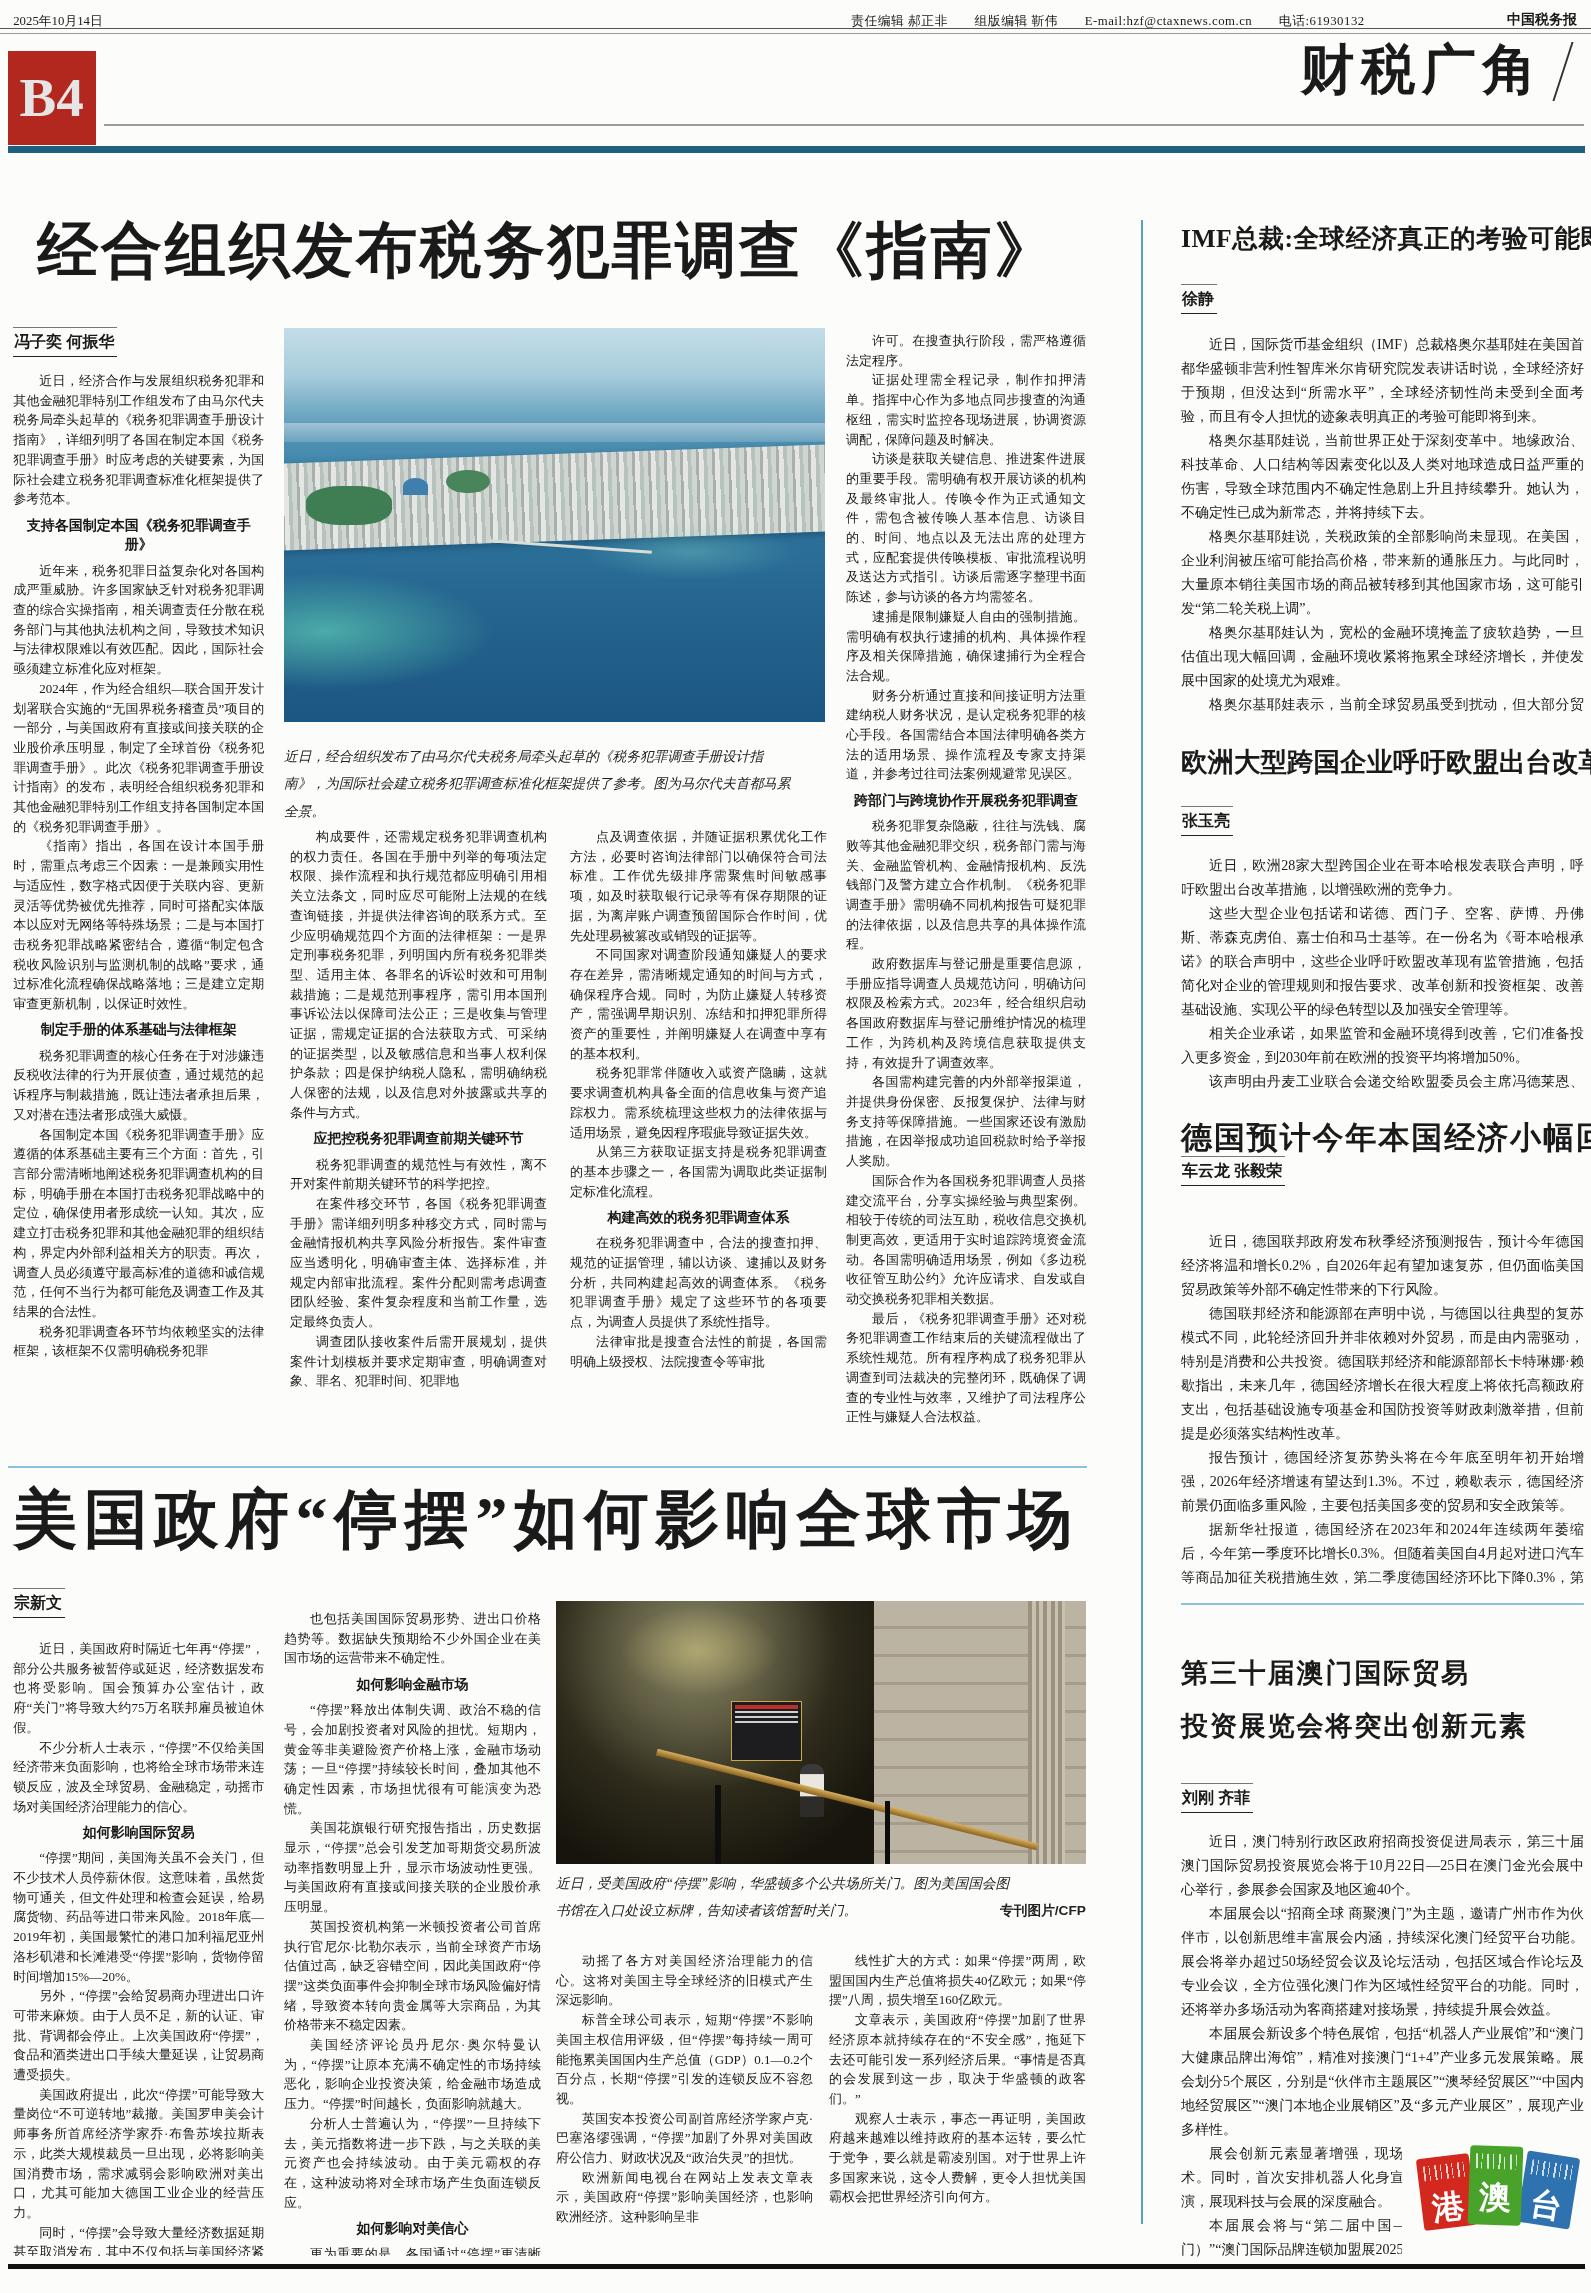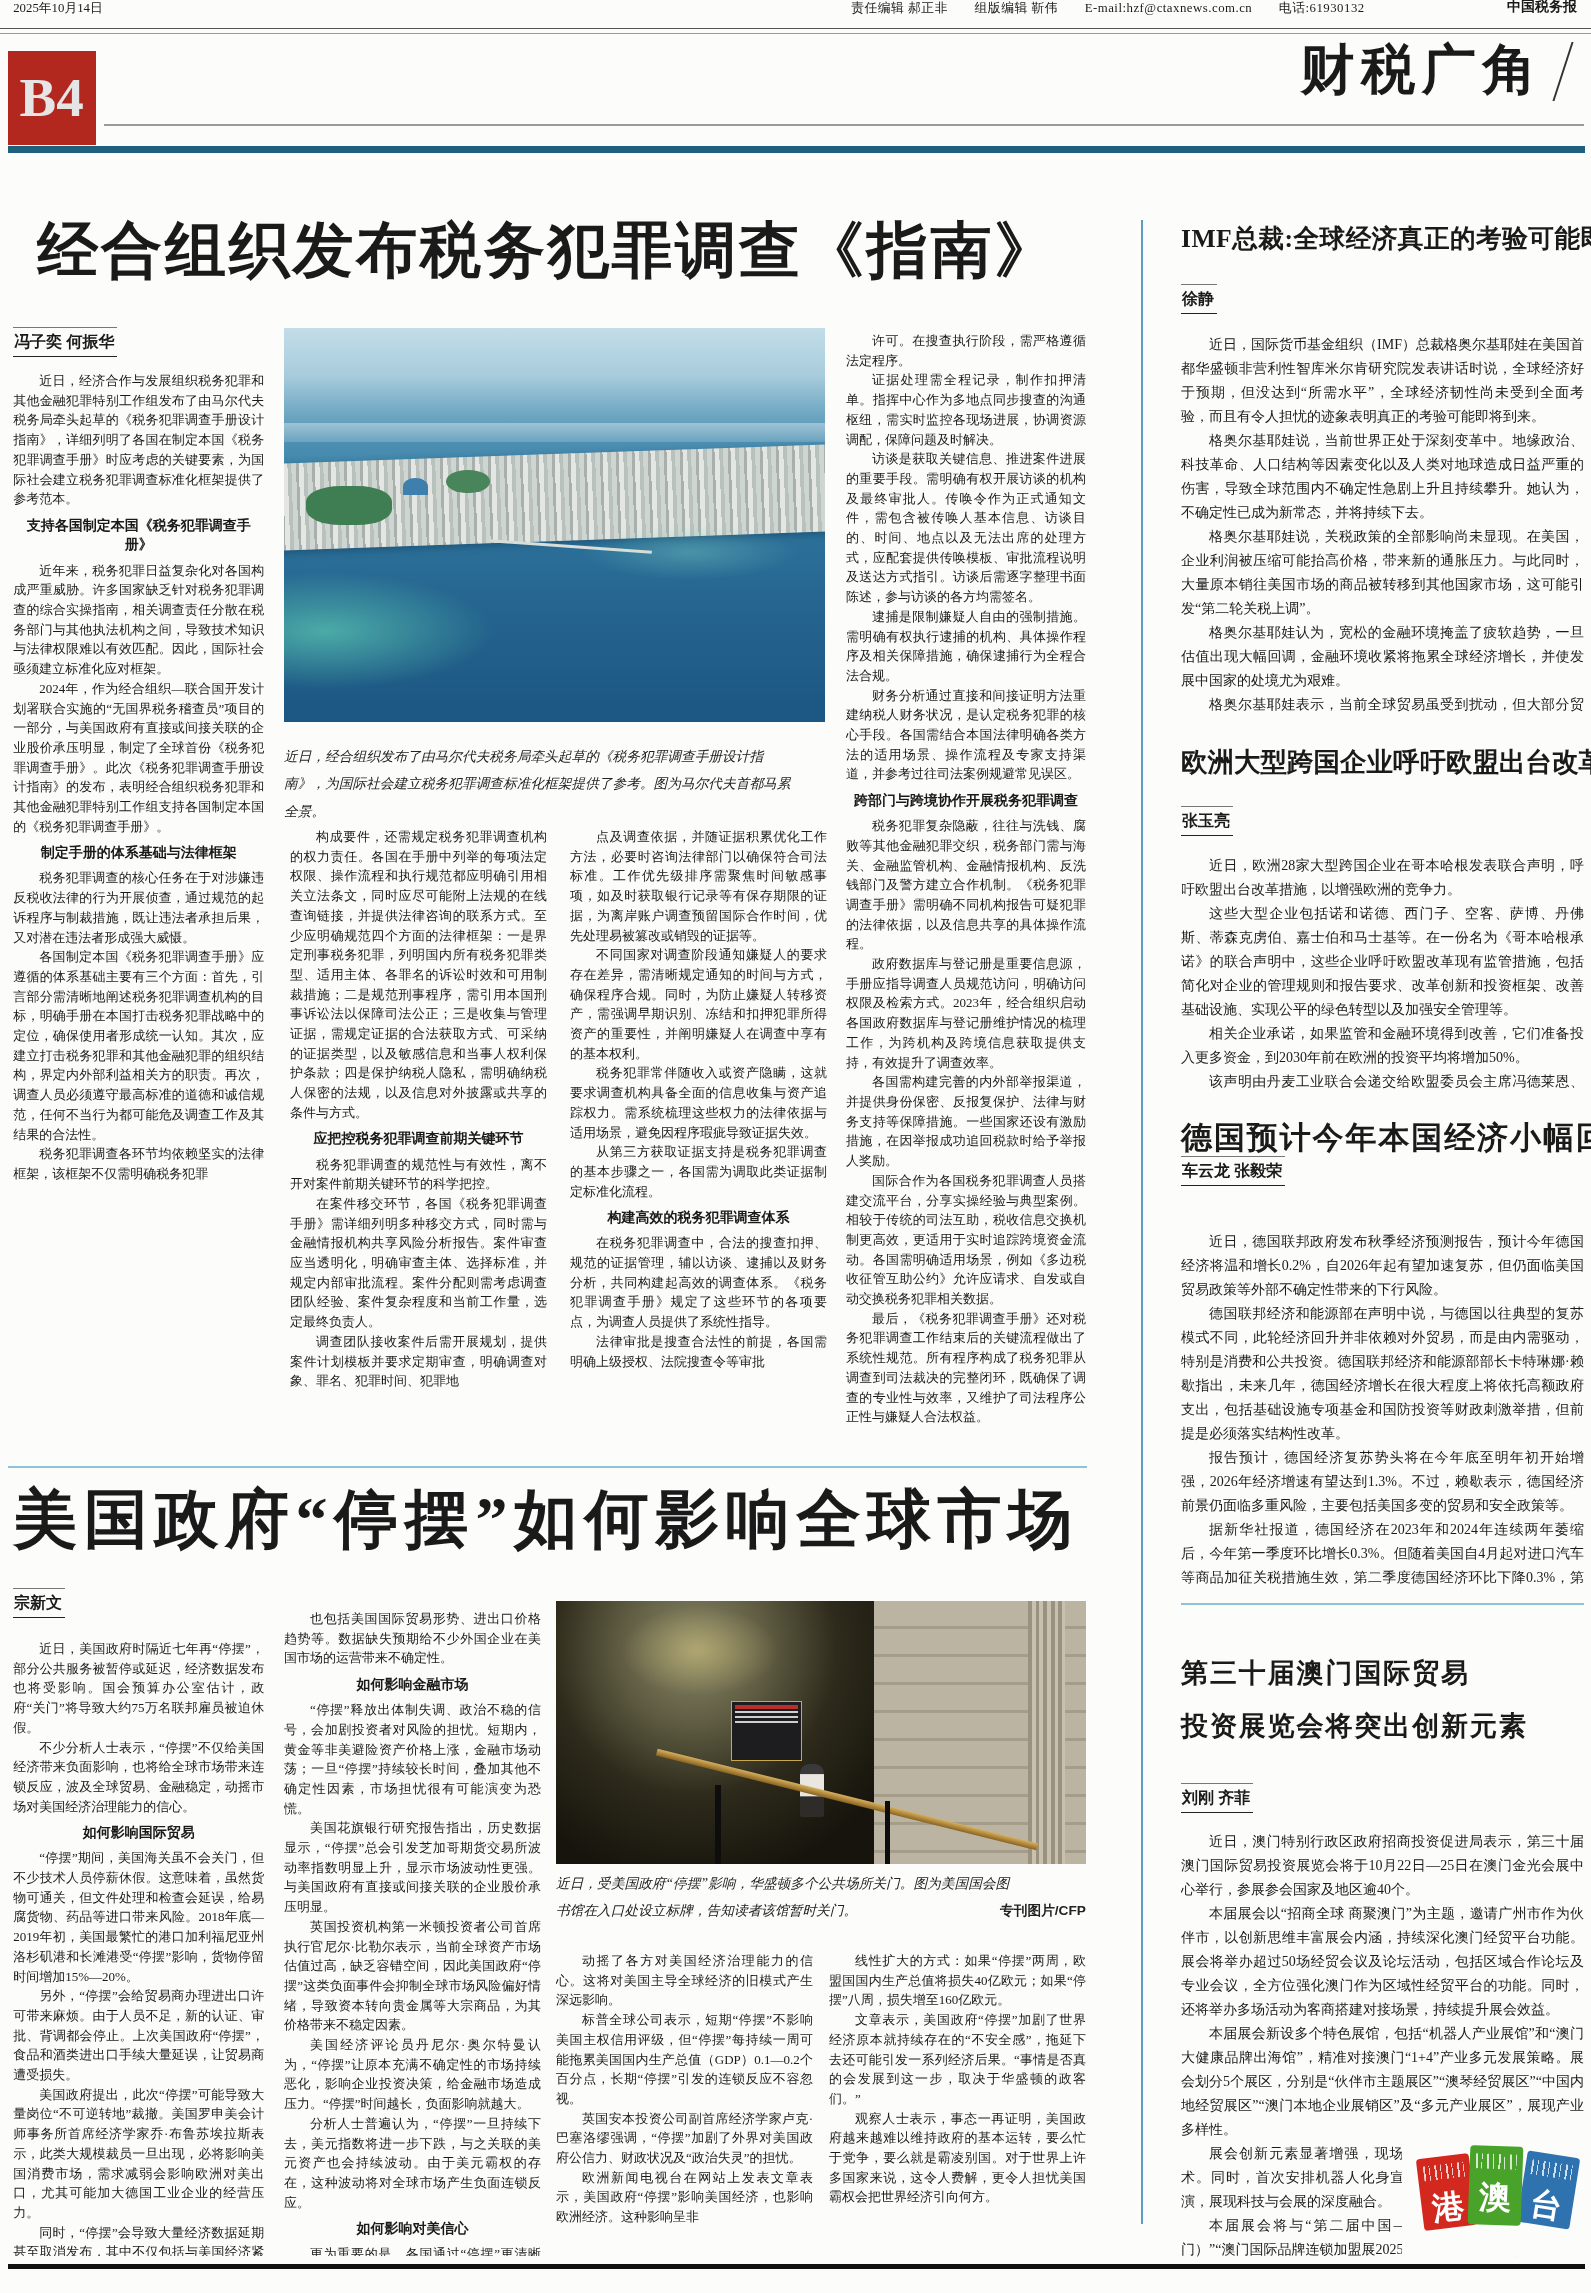--- a/index.html
+++ b/index.html
@@ -1,19 +1,19 @@
 <!DOCTYPE html>
 <html style="font-size:15px"><head>
 <meta charset="utf-8">
 <style>
   html,body{margin:0;padding:0;background:#e8e8e4;}
   #page{position:relative;width:1592px;height:2294px;background:#fcfcfa;overflow:hidden;
         font-family:"Liberation Serif",serif;color:#1a1a1a;}
   
-  .hdr-row{position:absolute;top:0;left:13.2px;right:13.2px;height:21px;font-size:12.8px;}
+  .hdr-row{position:absolute;top:13px;left:13.2px;right:13.2px;height:21px;font-size:12.8px;}
   .hdr-date{position:absolute;left:0;top:0;}
   .hdr-editors{position:absolute;left:838px;top:0;letter-spacing:0.5px;}
   .hdr-paper{position:absolute;right:1.9px;top:-1.9px;font-weight:bold;font-size:14px;}
   .hdr-rule{position:absolute;top:28px;left:0;width:1592px;height:3.8px;
             border-top:1.9px solid #555;border-bottom:0.9px solid #999;}
   .b4-box{position:absolute;left:7.6px;top:51px;width:88px;height:94px;background:#b2271e;
           color:#e5e5e5;text-align:center;line-height:94px;font-size:55px;font-weight:bold;
           font-family:"Liberation Serif",serif;}
   .section-title{position:absolute;right:49px;top:34px;font-size:54px;font-weight:bold;
                  letter-spacing:6.6px;font-family:"Liberation Serif",serif;}
@@ -120,20 +120,21 @@
   <div class="headline1">经合组织发布税务犯罪调查《指南》</div>
   <div style="position:absolute;left:13.2px;top:327px;">
     <span class="byline">冯子奕 何振华</span>
   </div>
 
   <div class="col" style="left:13.2px;top:371px;width:251px;height:1086px;">
       <p class="para">近日，经济合作与发展组织税务犯罪和其他金融犯罪特别工作组发布了由马尔代夫税务局牵头起草的《税务犯罪调查手册设计指南》，详细列明了各国在制定本国《税务犯罪调查手册》时应考虑的关键要素，为国际社会建立税务犯罪调查标准化框架提供了参考范本。</p>
       <h4 class="sub">支持各国制定本国《税务犯罪调查手册》</h4>
       <p class="para">近年来，税务犯罪日益复杂化对各国构成严重威胁。许多国家缺乏针对税务犯罪调查的综合实操指南，相关调查责任分散在税务部门与其他执法机构之间，导致技术知识与法律权限难以有效匹配。因此，国际社会亟须建立标准化应对框架。</p>
       <p class="para">2024年，作为经合组织—联合国开发计划署联合实施的“无国界税务稽查员”项目的一部分，与美国政府有直接或间接关联的企业股价承压明显，制定了全球首份《税务犯罪调查手册》。此次《税务犯罪调查手册设计指南》的发布，表明经合组织税务犯罪和其他金融犯罪特别工作组支持各国制定本国的《税务犯罪调查手册》。</p>
+      <p class="para">《指南》指出，各国在设计本国手册时，需重点考虑三个因素：一是兼顾实用性与适应性，数字格式因便于关联内容、更新灵活等优势被优先推荐，同时可搭配实体版本以应对无网络等特殊场景；二是与本国打击税务犯罪战略紧密结合，遵循“制定包含税收风险识别与监测机制的战略”要求，通过标准化流程确保战略落地；三是建立定期审查更新机制，以保证时效性。</p>
       <h4 class="sub">制定手册的体系基础与法律框架</h4>
       <p class="para">税务犯罪调查的核心任务在于对涉嫌违反税收法律的行为开展侦查，通过规范的起诉程序与制裁措施，既让违法者承担后果，又对潜在违法者形成强大威慑。</p>
       <p class="para">各国制定本国《税务犯罪调查手册》应遵循的体系基础主要有三个方面：首先，引言部分需清晰地阐述税务犯罪调查机构的目标，明确手册在本国打击税务犯罪战略中的定位，确保使用者形成统一认知。其次，应建立打击税务犯罪和其他金融犯罪的组织结构，界定内外部利益相关方的职责。再次，调查人员必须遵守最高标准的道德和诚信规范，任何不当行为都可能危及调查工作及其结果的合法性。</p>
       <p class="para">税务犯罪调查各环节均依赖坚实的法律框架，该框架不仅需明确税务犯罪</p>
     </div>
 
   <div class="photo1">
     <div class="p1-horizon"></div>
     <div class="p1-island"></div>
     <div class="p1-green1"></div>

